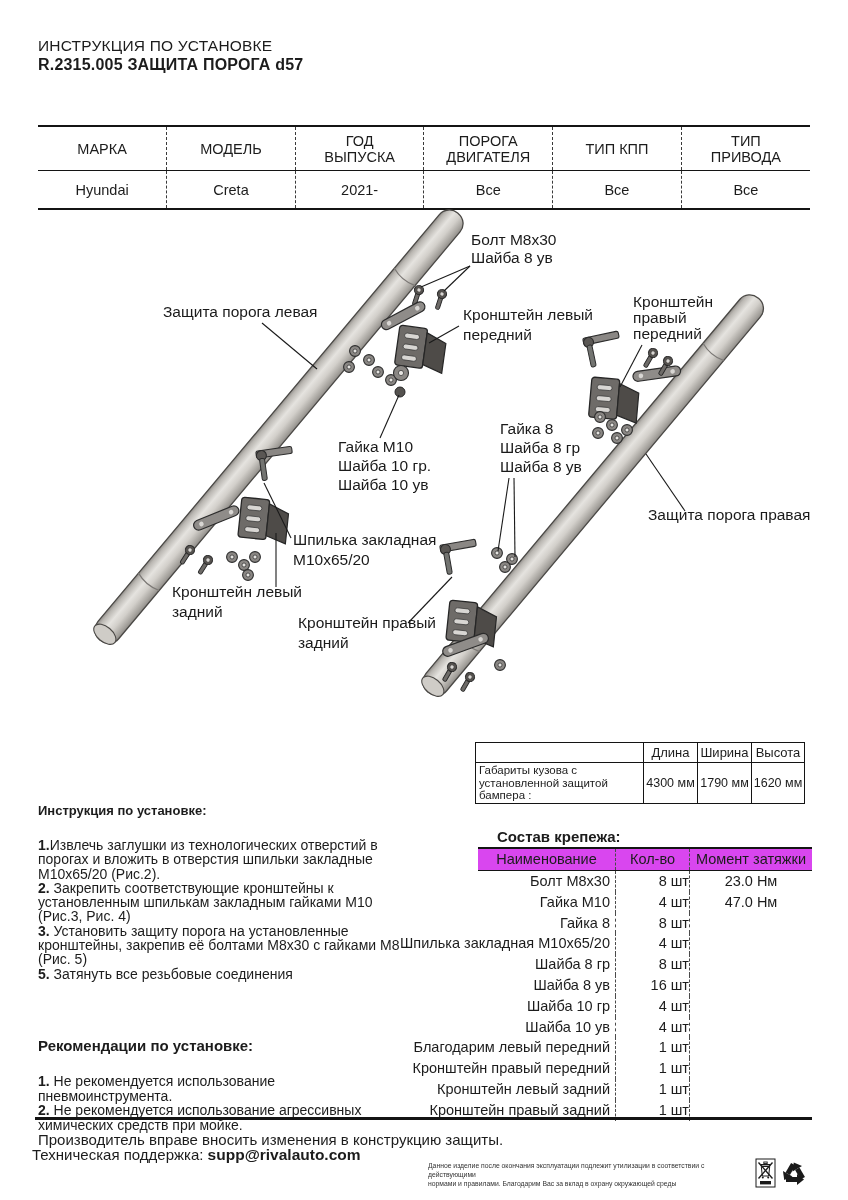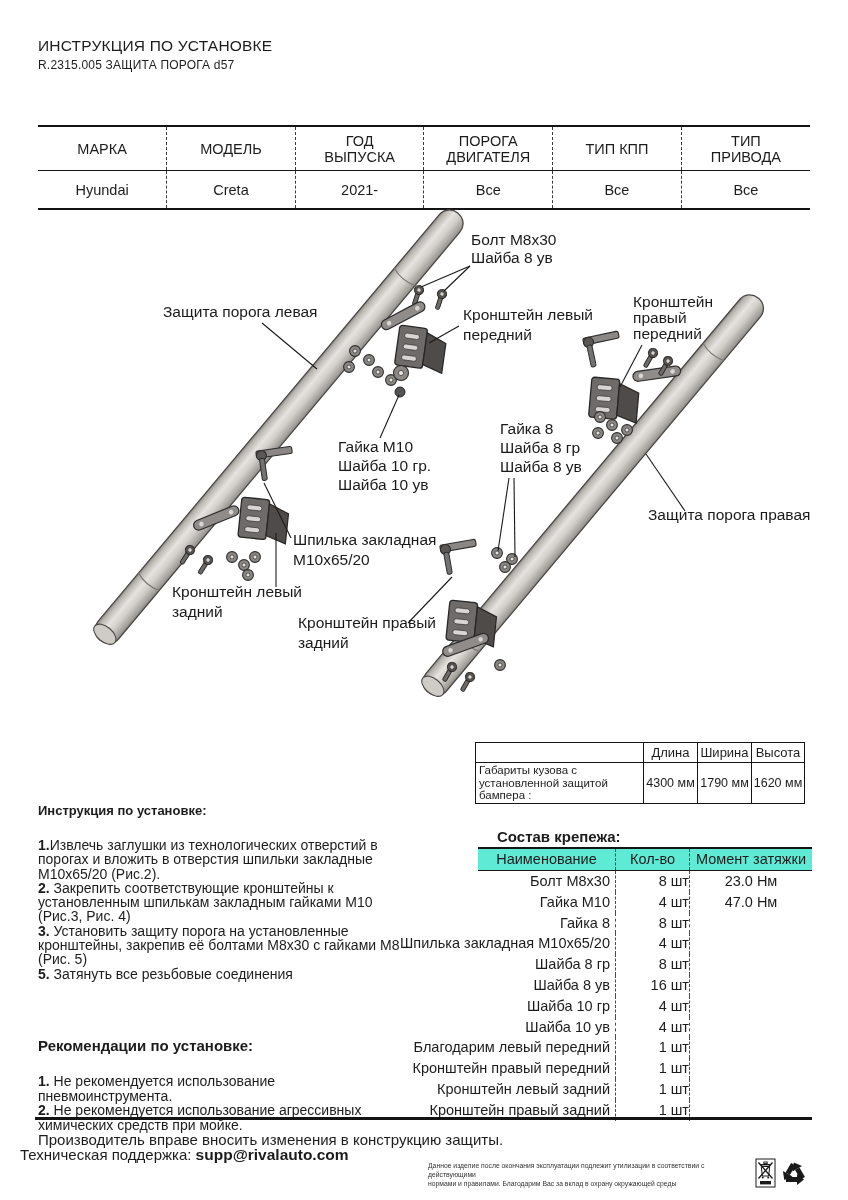--- a/index.html
+++ b/index.html
@@ -4,21 +4,21 @@
 <style>
   html,body{margin:0;padding:0;background:#888;}
   .page{
     position:relative;width:848px;height:1200px;background:#ffffff;
     font-family:"Liberation Sans","DejaVu Sans",sans-serif;color:#1c1c1c;
     margin:0 auto;overflow:hidden;
   }
   
   .doc-header{position:absolute;left:38px;top:36px;}
   .doc-header .l1{font-size:15.5px;line-height:19px;letter-spacing:.2px;}
-  .doc-header .l2{font-size:12px;line-height:20px;font-weight:normal;letter-spacing:.2px;}
+  .doc-header .l2{font-size:16px;line-height:20px;font-weight:bold;letter-spacing:.2px;}
   
   .vt{position:absolute;left:38px;top:125px;width:772px;border-collapse:collapse;table-layout:fixed;}
   .vt th,.vt td{font-weight:normal;text-align:center;vertical-align:middle;font-size:14.5px;line-height:16px;}
   .vt th{height:41px;white-space:pre-line;}
   .vt td{height:35px;}
   .vt tr.hd{border-top:2px solid #141414;border-bottom:1.6px solid #141414;}
   .vt tr.bd{border-bottom:2px solid #141414;}
   .vt th+th,.vt td+td{border-left:1.2px dashed #3a3a3a;}
   
   .diagram{position:absolute;left:0;top:195px;}
@@ -34,37 +34,37 @@
   .dt tr.r2 td{height:34px;}
   
   .instr{position:absolute;left:38px;top:803px;width:424px;font-size:14px;line-height:14.3px;}
   .instr .hd{font-size:13px;line-height:15px;font-weight:bold;margin:0 0 20px 0;}
   .instr p{margin:0;}
   .pre{white-space:pre-line;}
   .num{font-weight:bold;}
   
   .ft-title{position:absolute;left:497px;top:828px;font-size:15px;font-weight:bold;}
   .ft{position:absolute;left:478px;top:847px;width:334px;font-size:14.5px;}
-  .ft-head{display:flex;height:21px;line-height:21px;background:#5eead4;
+  .ft-head{display:flex;height:21px;line-height:21px;background:#d946ef;
            border-top:2px solid #141414;border-bottom:1.6px solid #141414;}
   .ft-head>div{text-align:center;}
   .ft-row{display:flex;height:20.8px;line-height:20.8px;}
   .c-name{width:137px;position:relative;}
   .c-name span{position:absolute;right:5px;top:0;white-space:nowrap;line-height:20.8px;}
   .c-qty{width:73px;text-align:right;border-left:1.2px dashed #4a4a4a;}
   .c-tq{width:122px;text-align:center;border-left:1.2px dashed #4a4a4a;}
   .ft-head .c-name{text-align:center;}
   
   .recs{position:absolute;left:38px;top:1038px;width:424px;font-size:14px;line-height:14.6px;}
   .recs .hd{font-size:15px;line-height:15px;font-weight:bold;margin:0 0 21px 0;}
   .recs p{margin:0;}
   
   .rule{position:absolute;left:35px;top:1117px;width:777px;height:2.6px;background:#141414;}
   .manuf{position:absolute;left:38px;top:1132px;font-size:15px;line-height:15px;}
-  .support{position:absolute;left:20px;top:1147px;font-size:15px;line-height:16px;}
+  .support{position:absolute;left:32px;top:1147px;font-size:15px;line-height:16px;}
   .support b{font-size:15.5px;}
   .disposal{position:absolute;left:428px;top:1161px;width:326px;font-size:6.8px;line-height:9px;
             color:#333;white-space:pre-line;}
   .icons{position:absolute;left:755px;top:1155px;}
 </style>
 </head>
 <body>
 
 <div class="page">
 

